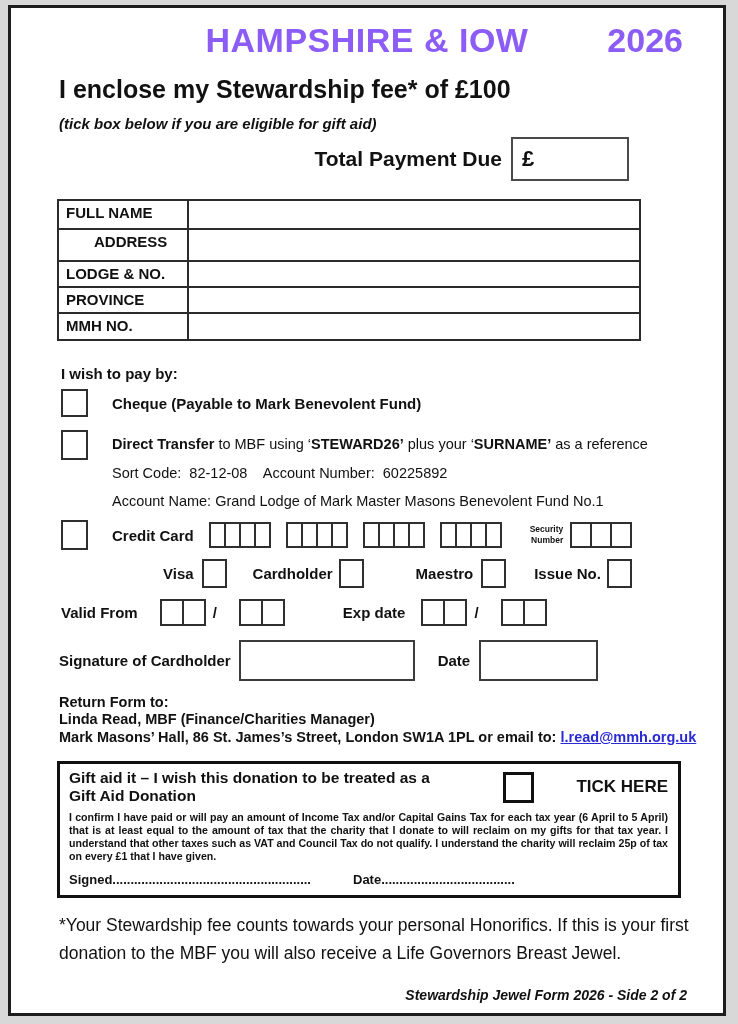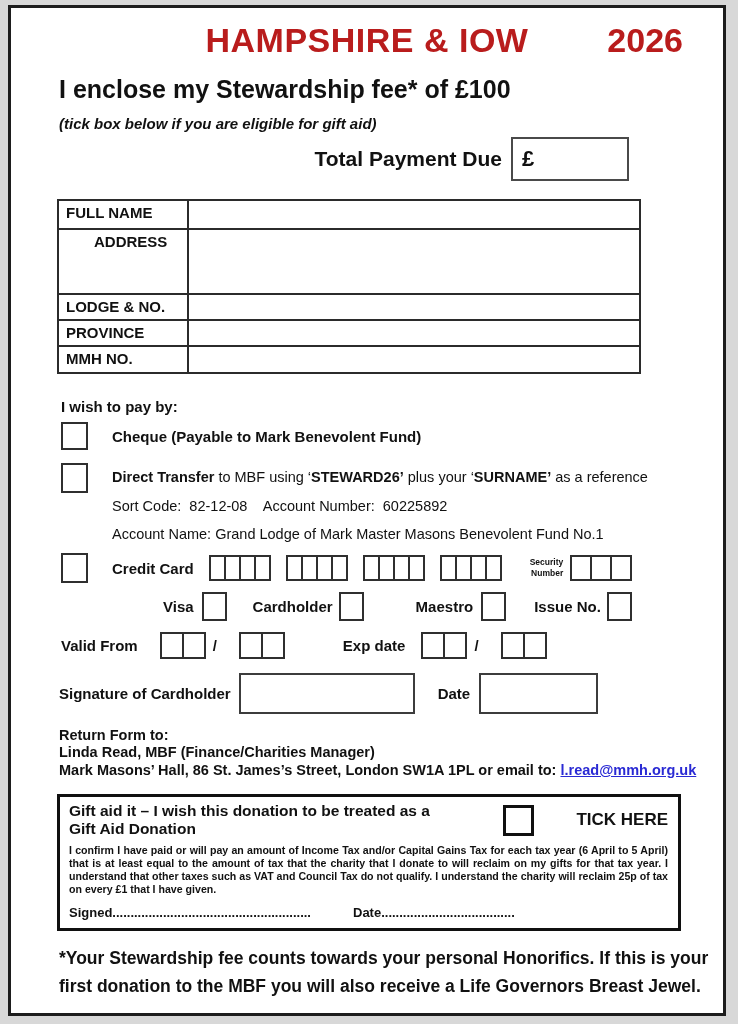--- a/index.html
+++ b/index.html
@@ -24,21 +24,21 @@
   .total-row { display:flex; justify-content:flex-end; align-items:center; margin:5px 94px 0 0; }
   .total-row .lbl { font-size:21px; font-weight:bold; }
   .total-box { width:118px; height:44px; border:2px solid #4a4a4a; margin-left:9px;
                display:flex; align-items:center; padding-left:9px;
                font-size:22px; font-weight:bold; }
   
   table.details { border-collapse:collapse; margin:18px 0 0 46px; width:584px; }
   table.details td { border:2px solid #2b2b2b; vertical-align:top; padding:3px 0 0 7px; }
   table.details td.lbl { width:130px; font-size:15px; font-weight:bold;border-radius:11px; }
   tr.r-name  td { height:29px; }
-  tr.r-addr  td { height:65px;padding-left:35px; }
+  tr.r-addr  td { height:32px;padding-left:35px; }
   tr.r-lodge td { height:26px; }
   tr.r-prov  td { height:26px; }
   tr.r-mmh   td { height:27px; }
   
   .pay-by { margin:24px 0 0 50px; font-size:15px; font-weight:bold; }
   .chk { border:2px solid #2f2f2f; background:#fff; flex:0 0 auto; }
   .row { display:flex; align-items:center; }
   .cheque-row { margin:7px 0 0 50px; }
   .cheque-row .chk { width:27px; height:28px; }
   .cheque-row .lbl { margin-left:24px; font-size:15px; font-weight:bold; }
@@ -80,23 +80,23 @@
   
   .giftaid { margin:15px 0 0 46px; width:624px; border:3px solid #101010; padding:5px 10px 8px 9px; }
   .ga-title-row { display:flex; align-items:center;gap:33px; }
   .ga-title { font-size:15.5px; font-weight:bold; }
   .ga-chk { width:31px; height:31px; border:3px solid #101010; margin-left:14px; flex:0 0 auto; }
   .ga-tick { font-size:17px; font-weight:bold; margin-left:9px; white-space:nowrap; }
   .ga-decl { margin-top:6px; font-size:10.6px; font-weight:bold; line-height:13px; text-align:justify; }
   .ga-signed-row { display:flex; margin-top:9px; font-size:13px; font-weight:bold; }
   .ga-date { margin-left:42px; }
   
-  .footer-note { margin:13px 14px 0 48px; font-size:17.5px; font-weight:bold; line-height:28px; }
+  .footer-note { margin:13px 14px 0 48px; font-size:17.5px; font-weight:normal; line-height:28px; }
   .footer-ref { margin:20px 36px 0 0; text-align:right; font-size:14px; font-weight:bold; font-style:italic; }
-  .purple { color:#b91c1c; }
+  .purple { color:#8b5cf6; }
 </style>
 </head>
 <body>
 
 <div class="page">
   <div class="frame">
 
     <div class="header">
       <span class="title purple">HAMPSHIRE &amp; IOW</span>
       <span class="year purple">2026</span>

